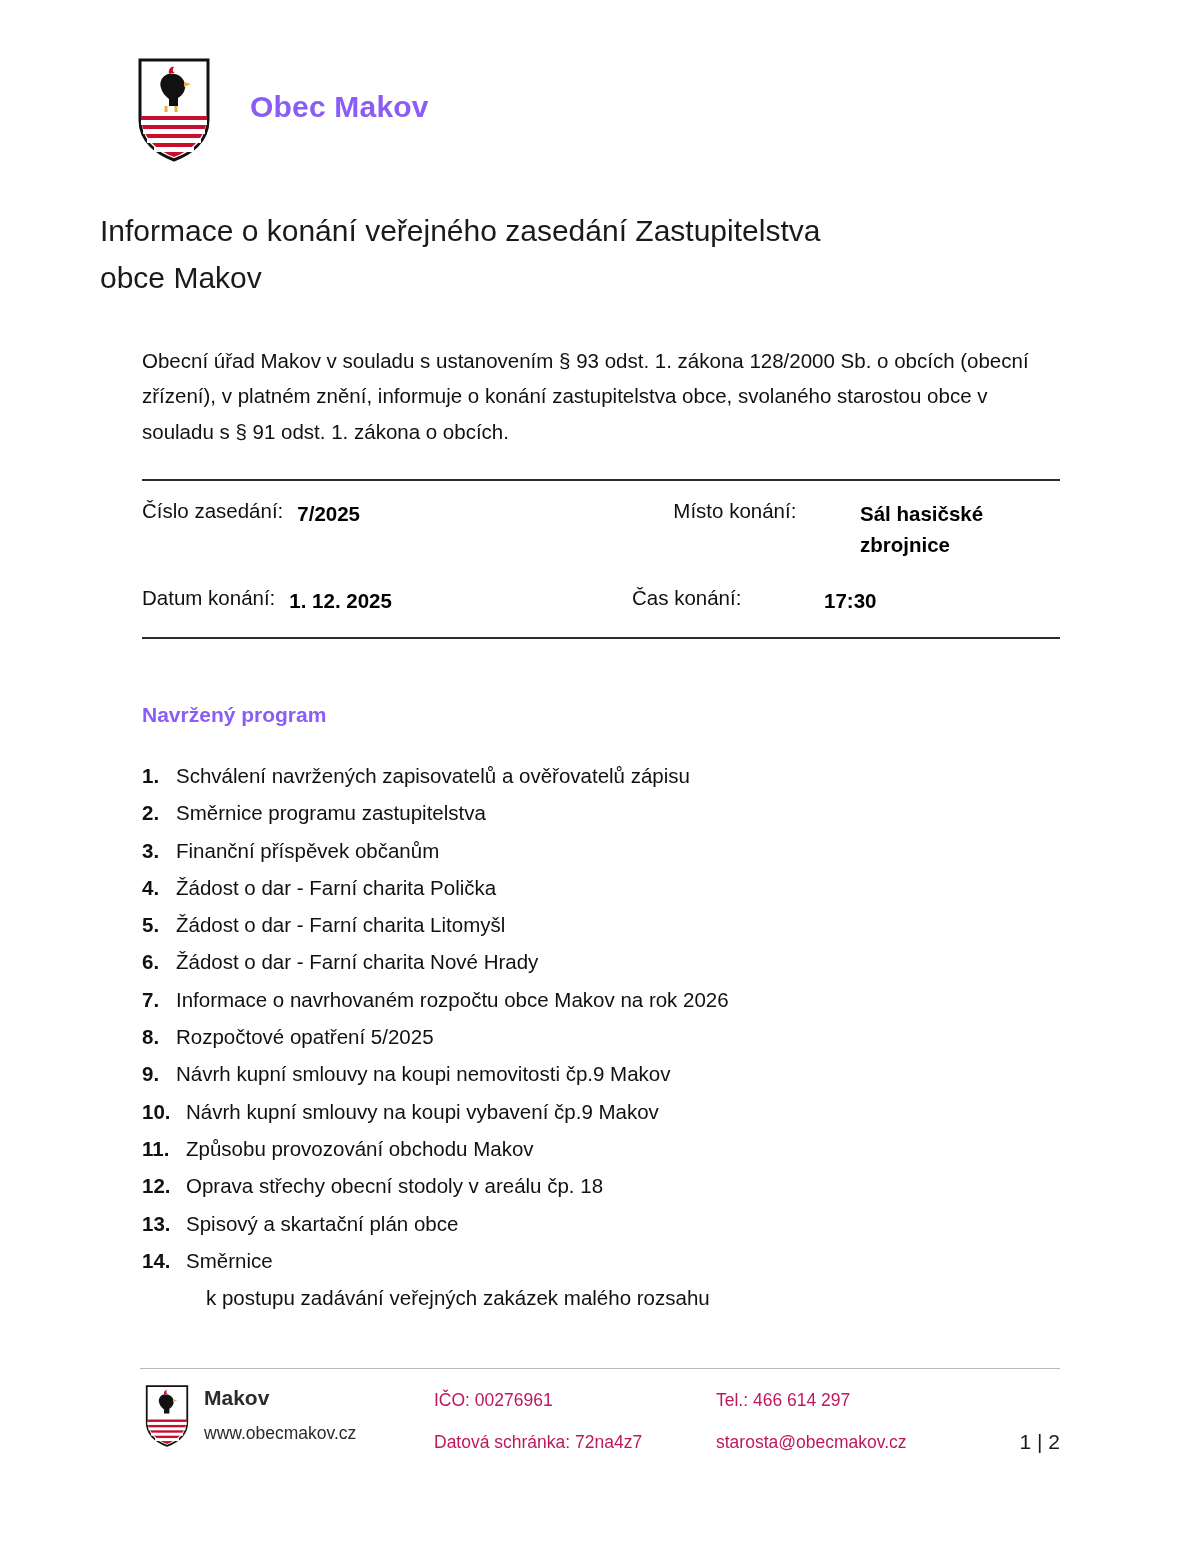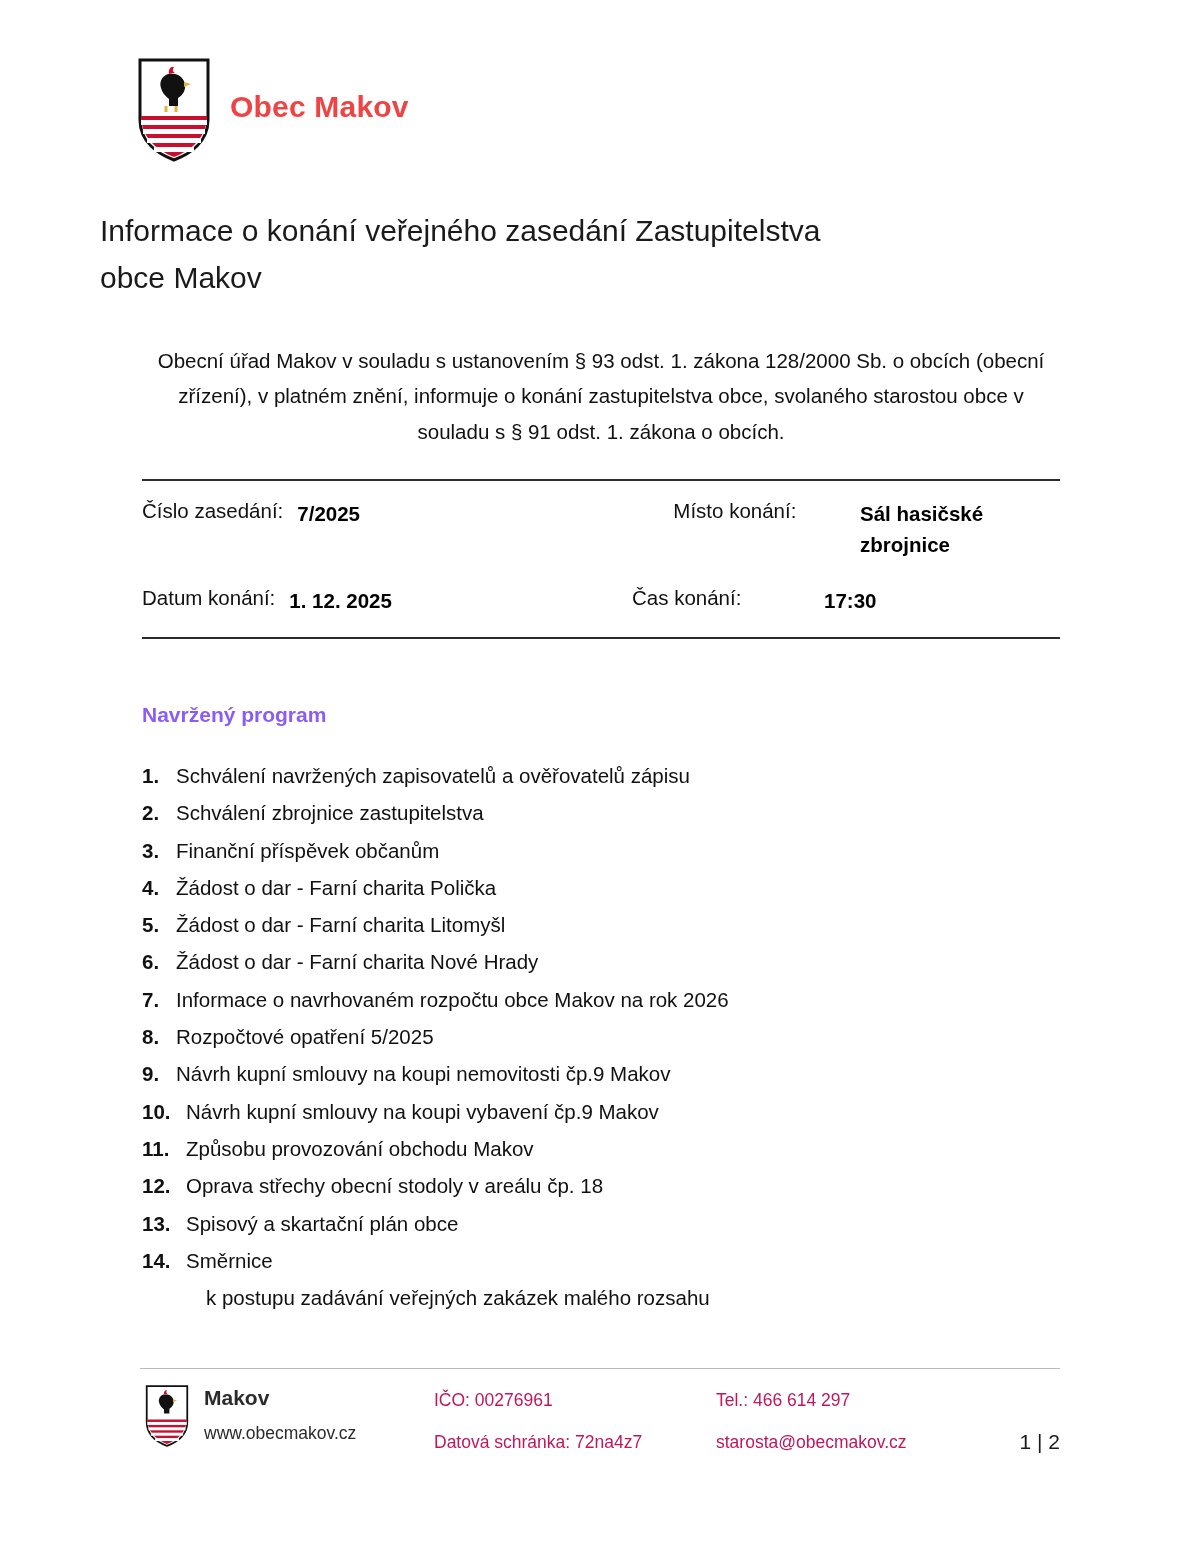--- a/index.html
+++ b/index.html
@@ -29,24 +29,24 @@
     padding: 58px 0 0 138px;
   }
   .crest {
     width: 72px;
     height: 104px;
     position: relative;
     flex: none;
   }
   .crest svg { display: block; }
   .header-title {
-    margin-left: 20px;
+    margin-left: 40px;
     font-size: 30px;
     font-weight: bold;
-    color: #ef4444;
+    color: #8b5cf6;
     letter-spacing: 0.2px;
     padding-bottom: 6px;
   }
 
   
   .doc-title {
     margin: 46px 100px 0 100px;
     text-align: left;
     font-size: 30px;
     line-height: 1.55;
@@ -54,21 +54,21 @@
     font-weight: normal;
   }
   .doc-title .line2 { display: block; }
 
   
   .intro {
     margin: 42px 140px 0 142px;
     font-size: 20.5px;
     line-height: 1.72;
     color: #111111;
-    text-align: center;
+    text-align: left;
   }
 
   
   .meta {
     margin: 30px 140px 0 142px;
     border-top: 2px solid #2b2b2b;
     border-bottom: 2px solid #2b2b2b;
     padding: 0;
   }
   .meta-row {
@@ -239,21 +239,21 @@
   </div>
 
   <div class="program-heading">Navržený program</div>
   <ul class="program-list" id="program-list">
       <li>
         <span class="num">1.</span>
         <span class="txt"><span>Schválení navržených zapisovatelů a ověřovatelů zápisu</span></span>
       </li>
       <li>
         <span class="num">2.</span>
-        <span class="txt"><span>Schválení zbrojnice zastupitelstva</span></span>
+        <span class="txt"><span>Směrnice programu zastupitelstva</span></span>
       </li>
       <li>
         <span class="num">3.</span>
         <span class="txt"><span>Finanční příspěvek občanům</span></span>
       </li>
       <li>
         <span class="num">4.</span>
         <span class="txt"><span>Žádost o dar - Farní charita Polička</span></span>
       </li>
       <li>

